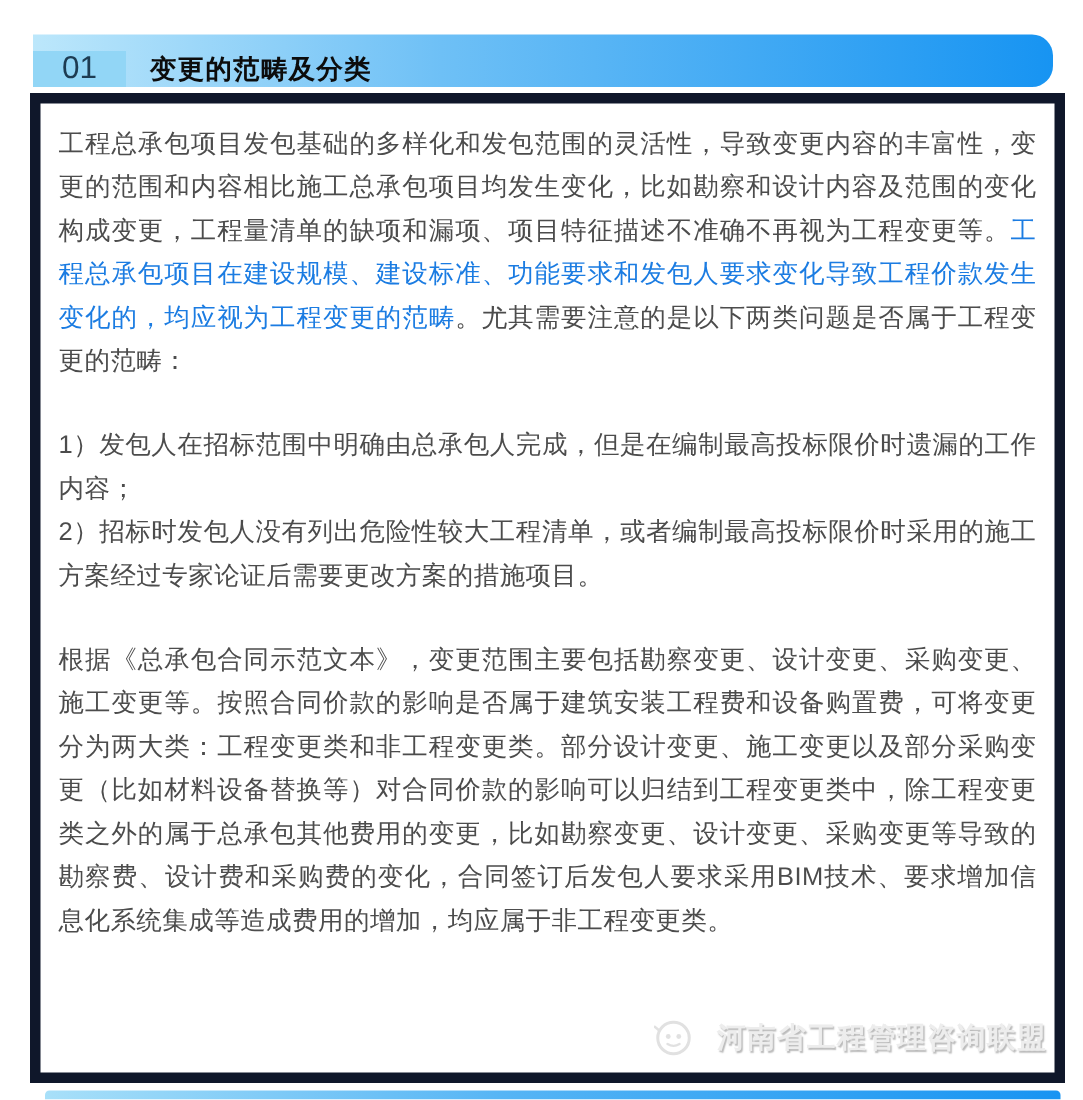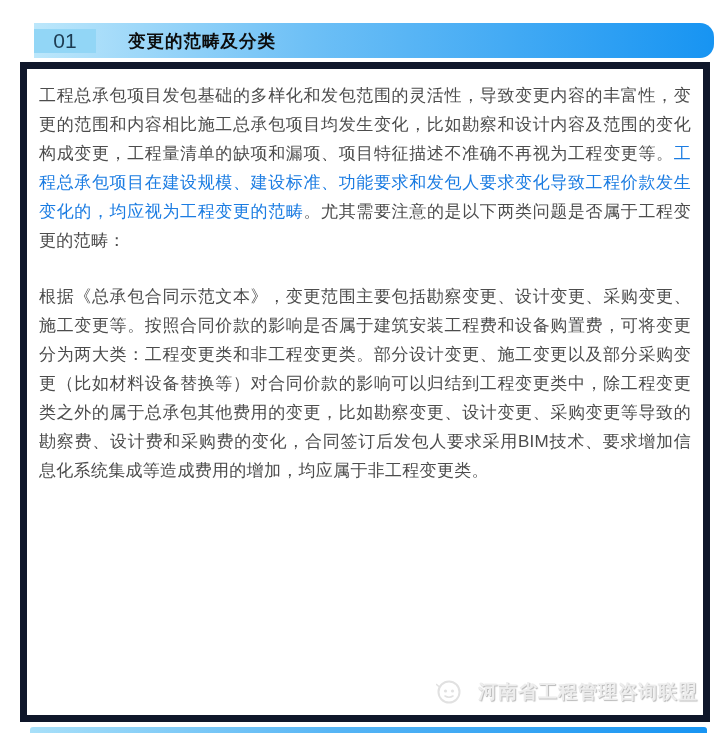--- a/index.html
+++ b/index.html
@@ -6,39 +6,38 @@
   body {
     width:722px; height:733px;
     background:#ffffff;
     overflow:hidden;
     position:relative;
     font-family:"Liberation Sans", sans-serif;
   }
 
   
   .section-header {
-    position:absolute; left:34px; top:23px;
+    position:absolute; left:22px; top:23px;
     width:680px; height:35px;
-    display:flex; align-items:center;
+    display:flex; align-items:flex-end;
     border-radius:0 14px 14px 0;
     overflow:hidden;
     background:linear-gradient(90deg, #bce7fb 0%, #6ec0f6 40%, #1794f2 100%);
   }
   .header-number {
     width:62px; flex:0 0 62px;
     background:#92d6f6;
     display:flex; align-items:center; justify-content:center;
     font-size:21px; color:#1d3c52;
   }
   .header-title {
     display:flex; align-items:center;
     padding-left:16px;
     font-size:17.5px; font-weight:bold; color:#0c0c0c;
     letter-spacing:1px;
-    margin-left:16px;
   }
 
   
   .content-box {
     position:absolute; left:20px; top:62px;
     width:690px; height:660px;
     box-sizing:border-box;
     border:7px solid #0f172a;
     background:#ffffff;
     padding:12px 12px 0 12px;
@@ -80,20 +79,22 @@
 <body>
 
 <div class="section-header">
   <div class="header-number">01</div>
   <div class="header-title">变更的范畴及分类</div>
 </div>
 
 <div class="content-box">
   <p><span>工程总承包项目发包基础的多样化和发包范围的灵活性，导致变更内容的丰富性，变更的范围和内容相比施工总承包项目均发生变化，比如勘察和设计内容及范围的变化构成变更，工程量清单的缺项和漏项、项目特征描述不准确不再视为工程变更等。</span><span class="blue">工程总承包项目在建设规模、建设标准、功能要求和发包人要求变化导致工程价款发生变化的，均应视为工程变更的范畴</span><span>。尤其需要注意的是以下两类问题是否属于工程变更的范畴：</span></p>
 
+  <p class="gap">1）发包人在招标范围中明确由总承包人完成，但是在编制最高投标限价时遗漏的工作内容；</p>
+  <p>2）招标时发包人没有列出危险性较大工程清单，或者编制最高投标限价时采用的施工方案经过专家论证后需要更改方案的措施项目。</p>
 
 
   <p class="gap">根据《总承包合同示范文本》，变更范围主要包括勘察变更、设计变更、采购变更、施工变更等。按照合同价款的影响是否属于建筑安装工程费和设备购置费，可将变更分为两大类：工程变更类和非工程变更类。部分设计变更、施工变更以及部分采购变更（比如材料设备替换等）对合同价款的影响可以归结到工程变更类中，除工程变更类之外的属于总承包其他费用的变更，比如勘察变更、设计变更、采购变更等导致的勘察费、设计费和采购费的变化，合同签订后发包人要求采用BIM技术、要求增加信息化系统集成等造成费用的增加，均应属于非工程变更类。</p>
 
   <div class="watermark">
     <svg class="watermark-logo" viewBox="0 0 26 26">
       <circle cx="13" cy="13" r="10.5" fill="none" stroke="#c9c9c9" stroke-width="2"></circle>
       <circle cx="9.5" cy="12" r="1.6" fill="#c9c9c9"></circle>
       <circle cx="16.5" cy="12" r="1.6" fill="#c9c9c9"></circle>
       <path d="M9 17 q4 2.5 8 0" fill="none" stroke="#c9c9c9" stroke-width="1.6" stroke-linecap="round"></path>

